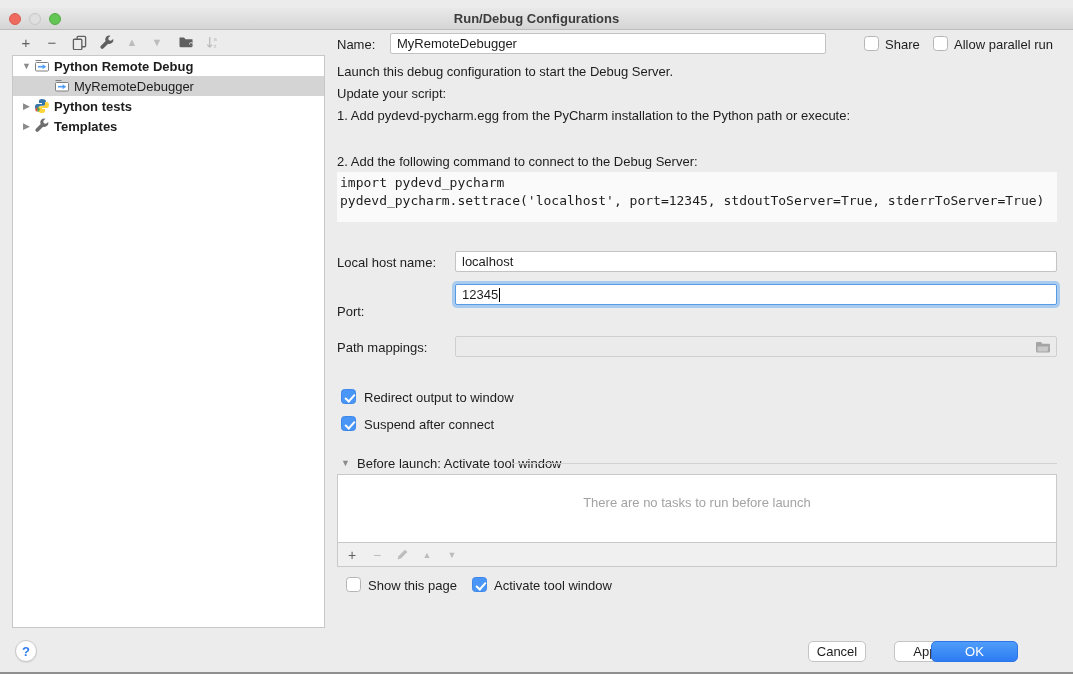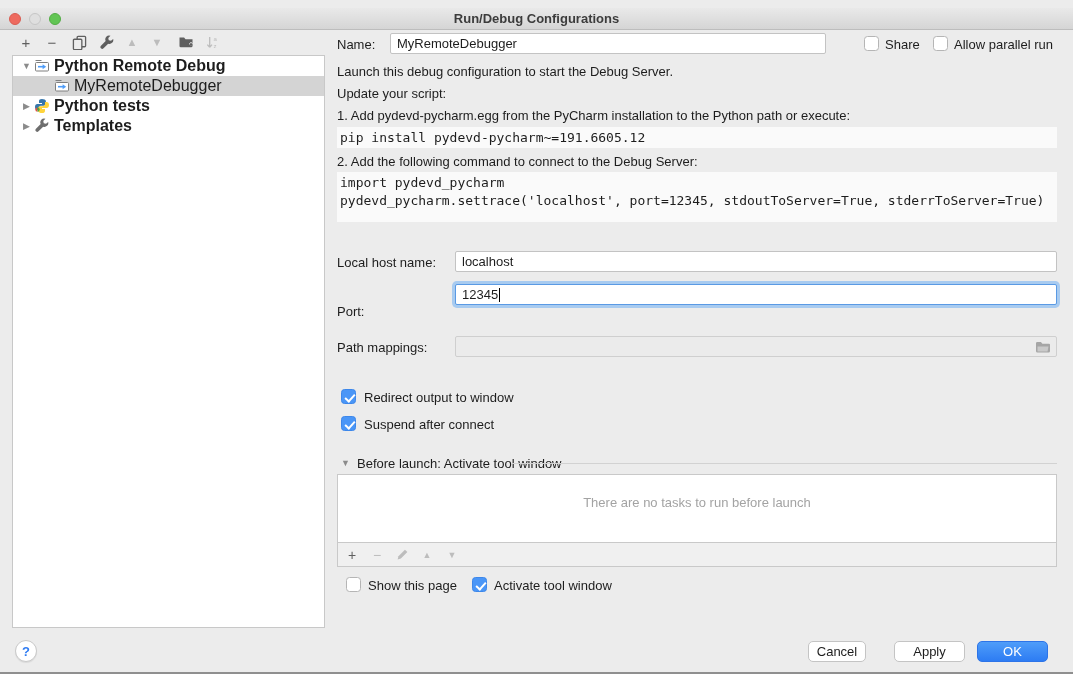--- a/index.html
+++ b/index.html
@@ -32,21 +32,21 @@
   .tb-icon svg { display:block; }
   
   .tree-panel {
     position:absolute; left:12px; top:55px; width:313px; height:573px;
     background:#ffffff; border:1px solid #c8c8c8;
   }
   .tree-row { position:relative; display:flex; align-items:center; height:20px; white-space:nowrap; }
   .tree-row.selected { background:#d4d4d4; }
   .tree-arrow { width:11px; font-size:9px; color:#8b8b8b; text-align:center; flex:0 0 11px; }
   .tree-icon { width:16px; height:16px; margin:0 4px 0 2px; flex:0 0 16px; }
-  .tree-label { font-size:16px; }
+  .tree-label { font-size:13px; }
   .tree-label.bold { font-weight:bold; }
   
   .lbl { position:absolute; font-size:13px; color:#1d1d1d; }
   .field {
     position:absolute; height:21px; background:#ffffff;
     border:1px solid #c3c3c3; border-radius:2px;
     display:flex; align-items:center; padding:0 6px; font-size:13px;
   }
   .field.focused { border:1px solid #5a9ae4; box-shadow:0 0 0 3px #a8cbf0; }
   .field.disabled { background:#ebebeb; border-color:#cfcfcf; }
@@ -197,21 +197,20 @@
     <span>MyRemoteDebugger</span>
   </div>
   <span class="checkbox" style="left:864px; top:36px"></span>
   <div class="lbl" style="left:885px; top:37px">Share</div>
   <span class="checkbox" style="left:933px; top:36px"></span>
   <div class="lbl" style="left:954px; top:37px">Allow parallel run</div>
 
   <div class="lbl" style="left:337px; top:64px">Launch this debug configuration to start the Debug Server.</div>
   <div class="lbl" style="left:337px; top:86px">Update your script:</div>
   <div class="lbl" style="left:337px; top:108px">1. Add pydevd-pycharm.egg from the PyCharm installation to the Python path or execute:</div>
-  <div class="codebg" style="top:127px; height:21px">pip install pydevd-pycharm~=191.6605.12</div>
   <div class="lbl" style="left:337px; top:154px">2. Add the following command to connect to the Debug Server:</div>
   <div class="codebg" style="top:172px; height:50px"><span>import pydevd_pycharm</span>
 <span>pydevd_pycharm.settrace('localhost', port=12345, stdoutToServer=True, stderrToServer=True)</span></div>
 
   <div class="lbl" style="left:337px; top:255px">Local host name:</div>
   <div class="field" style="left:455px; top:251px; width:602px">
     <span>localhost</span>
   </div>
 
   <div class="lbl" style="left:337px; top:304px">Port:</div>
@@ -260,16 +259,16 @@
   </div>
 
   <span class="checkbox" style="left:346px; top:577px"></span>
   <div class="lbl" style="left:368px; top:578px">Show this page</div>
   <span class="checkbox checked" style="left:472px; top:577px"></span>
   <div class="lbl" style="left:494px; top:578px">Activate tool window</div>
 
   <div class="help-btn">?</div>
   <div class="btn" style="left:808px; width:58px">Cancel</div>
   <div class="btn" style="left:894px; width:71px">Apply</div>
-  <div class="btn primary" style="left:977px; width:71px">OK</div>
+  <div class="btn primary" style="left:931px; width:87px">OK</div>
 
   <div class="bottom-edge"></div>
 </div>
 
 </body></html>

